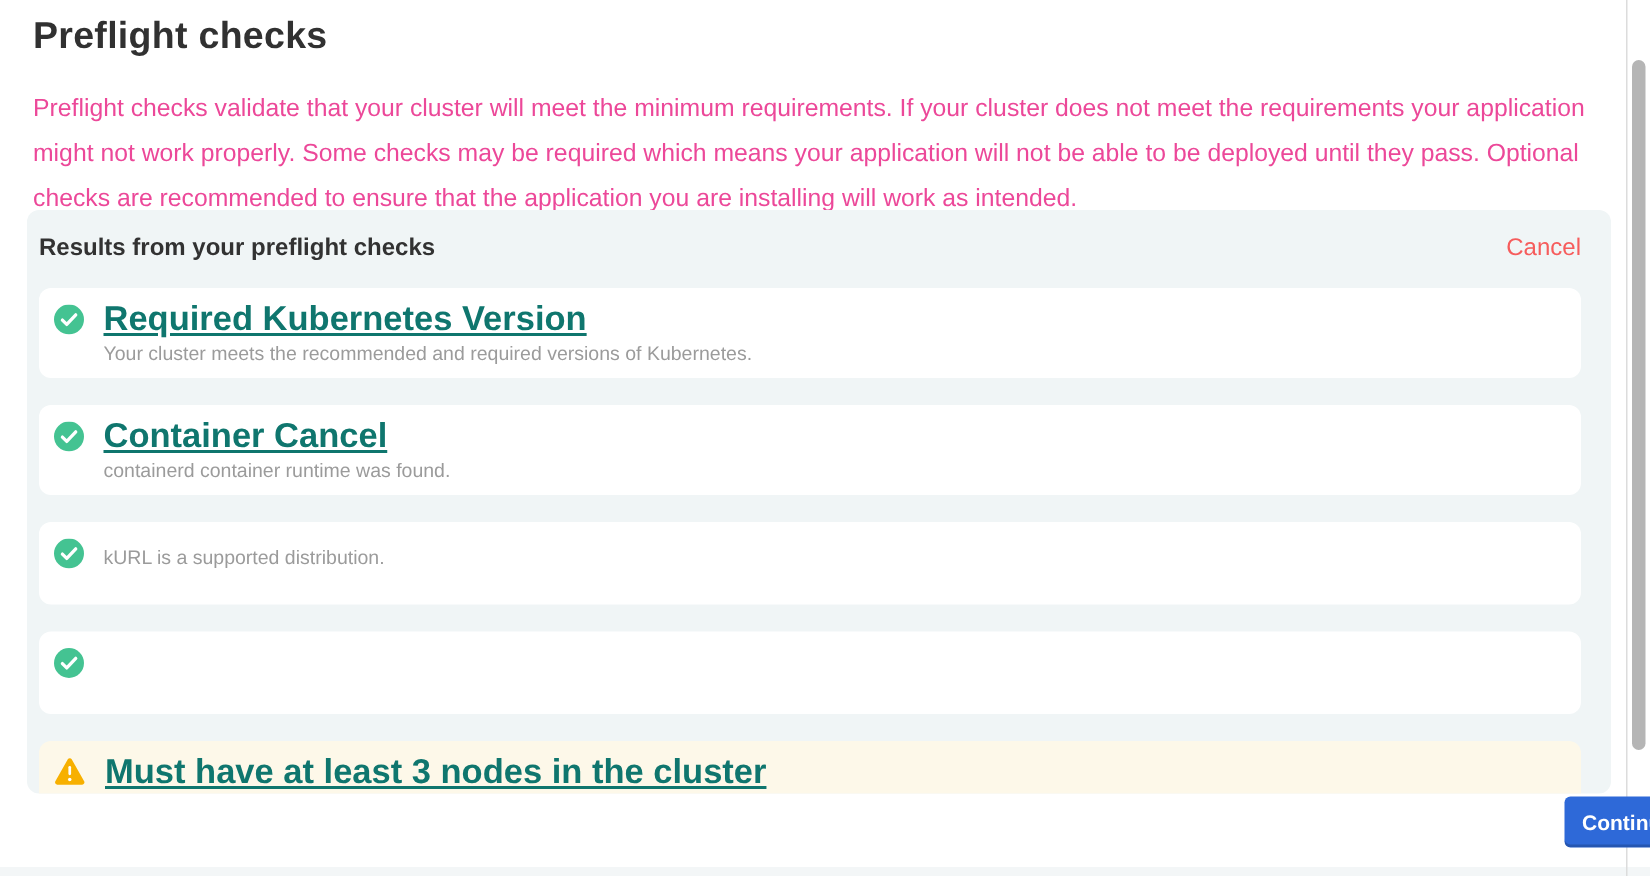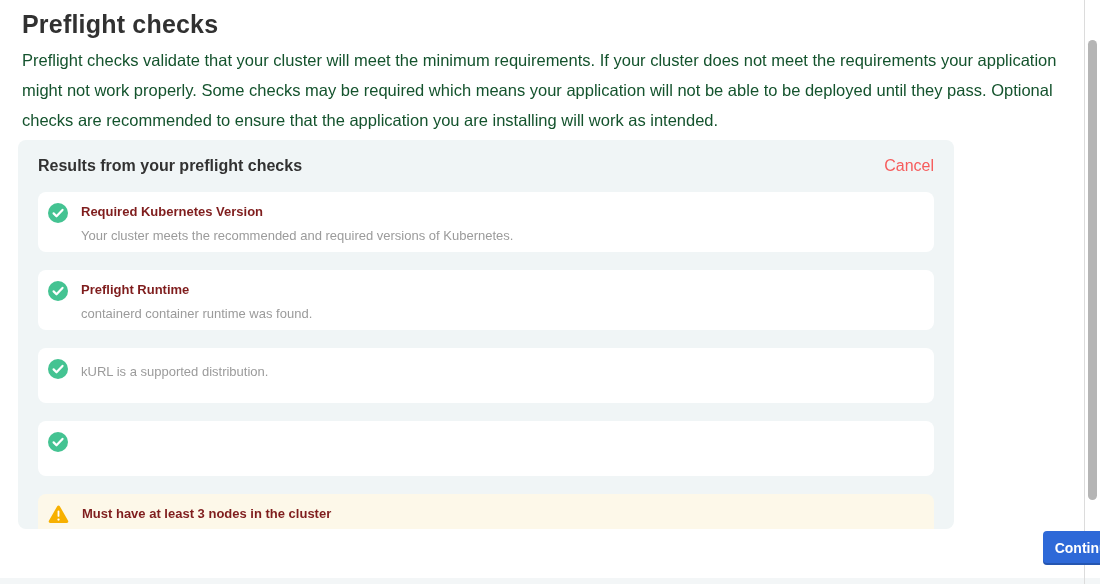--- a/index.html
+++ b/index.html
@@ -12,35 +12,35 @@
   }
   .header { padding: 10px 22px 0 22px; }
   .page-title {
     font-size: 25px;
     font-weight: bold;
     color: #313131;
     line-height: 28px;
     letter-spacing: 0.2px;
   }
   .page-description {
-    margin-top: 7px;
+    margin-top: 19px;
     width: 1046px;
     font-size: 16.5px;
     line-height: 30px;
-    color: #14532d;
+    color: #ec4899;
   }
   .panel {
     position: absolute;
     left: 18px;
     top: 140px;
-    width: 936px;
+    width: 1056px;
     height: 389px;
     background: #f0f5f6;
     border-radius: 8px;
-    padding: 16px 20px 0 20px;
+    padding: 16px 20px 0 8px;
     overflow: hidden;
   }
   .panel-header {
     display: flex;
     justify-content: space-between;
     align-items: center;
     height: 20px;
   }
   .panel-heading {
     font-size: 16px;
@@ -65,24 +65,25 @@
     padding: 10px 14px 9px 10px;
     display: flex;
     align-items: flex-start;
   }
   .check-card.warn { background: #fdf8e9; }
   .icon { display: inline-block; margin: 1px 13px 0 0; line-height: 0; }
   .check-card .warn-icon { display: none; }
   .check-card.warn .warn-icon { display: inline-block; }
   .check-text { display: flex; flex-direction: column; }
   .check-title {
-    font-size: 13px;
-    font-weight: bold;
-    color: #7f1d1d;
+    font-size: 23px;
+    font-weight: bold;
+    color: #0f766e;
     line-height: 20px;
+    text-decoration: underline;
   }
   .check-message {
     margin-top: 6px;
     font-size: 13px;
     line-height: 15px;
     color: #9b9b9b;
   }
   .continue-button {
     position: absolute;
     left: 1013px;
@@ -157,21 +158,21 @@
 
   <div class="check-card pass">
     <span class="icon pass-icon">
       <svg width="20" height="20" viewBox="0 0 20 20">
         <circle cx="10" cy="10" r="10" fill="#44c392"></circle>
         <path d="M5.6 10.4l2.9 2.9 6-6.4" stroke="#ffffff" stroke-width="2.2" fill="none" stroke-linecap="round" stroke-linejoin="round"></path>
       </svg>
     </span>
 
     <div class="check-text">
-      <div class="check-title">Preflight Runtime</div>
+      <div class="check-title">Container Cancel</div>
       <div class="check-message">containerd container runtime was found.</div>
     </div>
   </div>
 
   <div class="check-card pass">
     <span class="icon pass-icon">
       <svg width="20" height="20" viewBox="0 0 20 20">
         <circle cx="10" cy="10" r="10" fill="#44c392"></circle>
         <path d="M5.6 10.4l2.9 2.9 6-6.4" stroke="#ffffff" stroke-width="2.2" fill="none" stroke-linecap="round" stroke-linejoin="round"></path>
       </svg>

